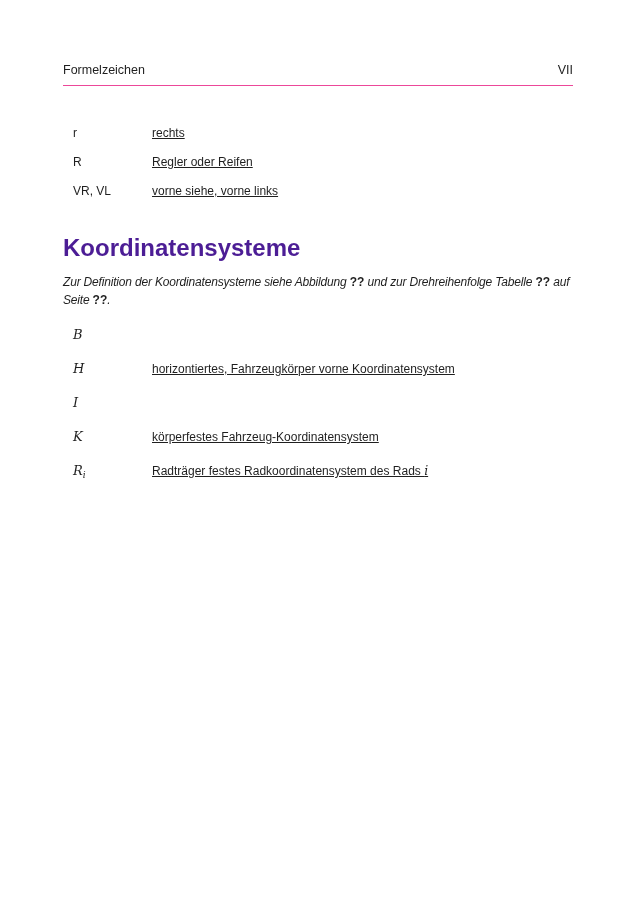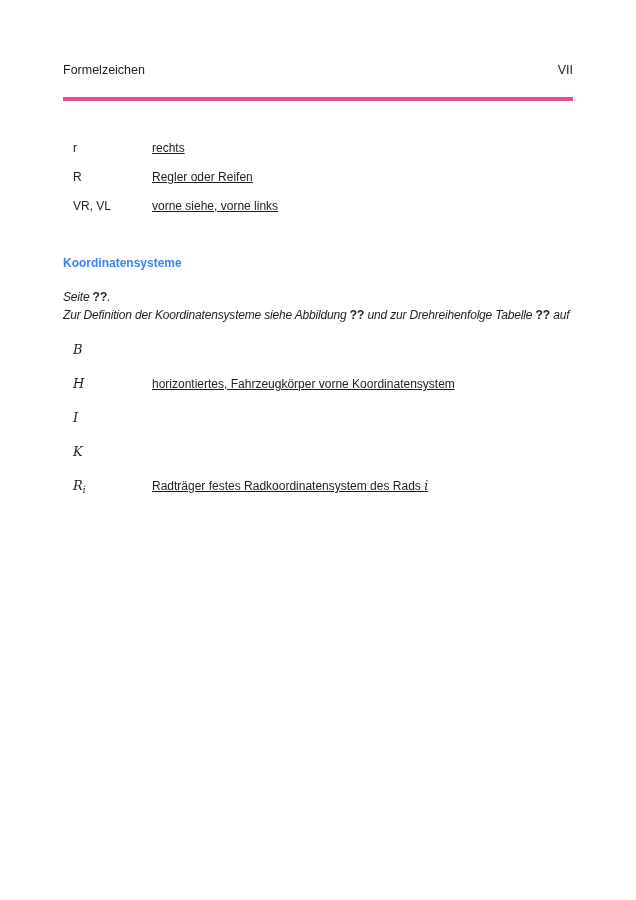--- a/index.html
+++ b/index.html
@@ -20,22 +20,22 @@
     height: 900px;
     padding: 62px 63px 0 63px;
   }
   
   .running-header {
     display: flex;
     justify-content: space-between;
     align-items: flex-end;
     font-size: 12.5px;
     line-height: 16px;
-    padding-bottom: 19px;
-    border-bottom: 4px solid #ec4899;
+    padding-bottom: 7px;
+    border-bottom: 1px solid #ec4899;
   }
   
   .nom-row {
     display: flex;
     font-size: 12px;
     line-height: 17px;
     margin-bottom: 12px;
   }
   .nom-row:last-child { margin-bottom: 0; }
   .nom-sym {
@@ -46,24 +46,24 @@
   .nom-desc {
     flex: 1;
     min-width: 0;
     text-decoration: underline;
   }
   .desc-text { white-space: pre-line; }
   .abbrev-list { margin-top: 39px; }
   
   .section-title {
     margin: 38px 0 0 0;
-    font-size: 12px;
+    font-size: 24px;
     line-height: 20px;
     font-weight: bold;
-    color: #3b82f6;
+    color: #4c1d95;
   }
   
   .intro {
     margin: 15px 0 0 0;
     font-size: 12px;
     line-height: 18px;
     font-style: italic;
     letter-spacing: -0.015em;
   }
   .intro .intro-line {
@@ -115,37 +115,38 @@
     </div>
     <div class="nom-row">
       <span class="nom-sym">VR, VL</span>
       <span class="nom-desc">vorne siehe, vorne links</span>
     </div>
   </div>
 
   <h2 class="section-title">Koordinatensysteme</h2>
 
   <p class="intro">
+    <span class="intro-line"><span>Zur Definition der Koordinatensysteme siehe Abbildung </span><span class="ref-mark">??</span><span> und zur Drehreihenfolge Tabelle </span><span class="ref-mark">??</span><span> auf</span></span>
     <span class="intro-line"><span>Seite </span><span class="ref-mark">??</span><span>.</span></span>
-    <span class="intro-line"><span>Zur Definition der Koordinatensysteme siehe Abbildung </span><span class="ref-mark">??</span><span> und zur Drehreihenfolge Tabelle </span><span class="ref-mark">??</span><span> auf</span></span>
   </p>
 
   <div class="def-list">
     <div class="nom-row">
       <span class="nom-sym"><span class="math-sym">B</span><span class="math-sub"></span></span>
     </div>
     <div class="nom-row">
       <span class="nom-sym"><span class="math-sym">H</span><span class="math-sub"></span></span>
       <span class="nom-desc"><span class="desc-text">horizontiertes, Fahrzeugkörper vorne Koordinatensystem</span><span class="math-inline"></span></span>
     </div>
     <div class="nom-row">
       <span class="nom-sym"><span class="math-sym">I</span><span class="math-sub"></span></span>
     </div>
     <div class="nom-row">
       <span class="nom-sym"><span class="math-sym">K</span><span class="math-sub"></span></span>
+      <span class="nom-desc"><span class="desc-text">körperfestes Fahrzeug-Koordinatensystem</span><span class="math-inline"></span></span>
     </div>
     <div class="nom-row">
       <span class="nom-sym"><span class="math-sym">R</span><span class="math-sub">i</span></span>
       <span class="nom-desc"><span class="desc-text">Radträger festes Radkoordinatensystem des Rads </span><span class="math-inline">i</span></span>
     </div>
   </div>
 
 </div>
 
 </body></html>

